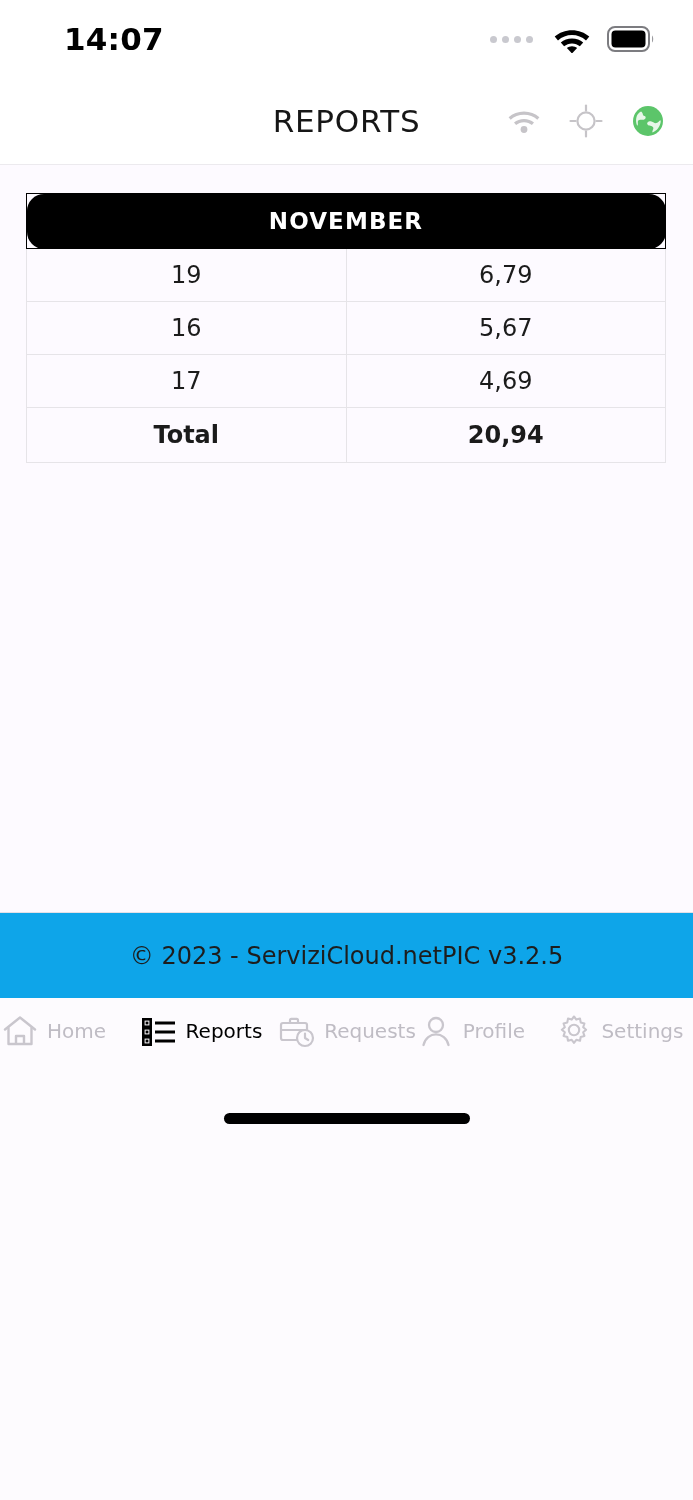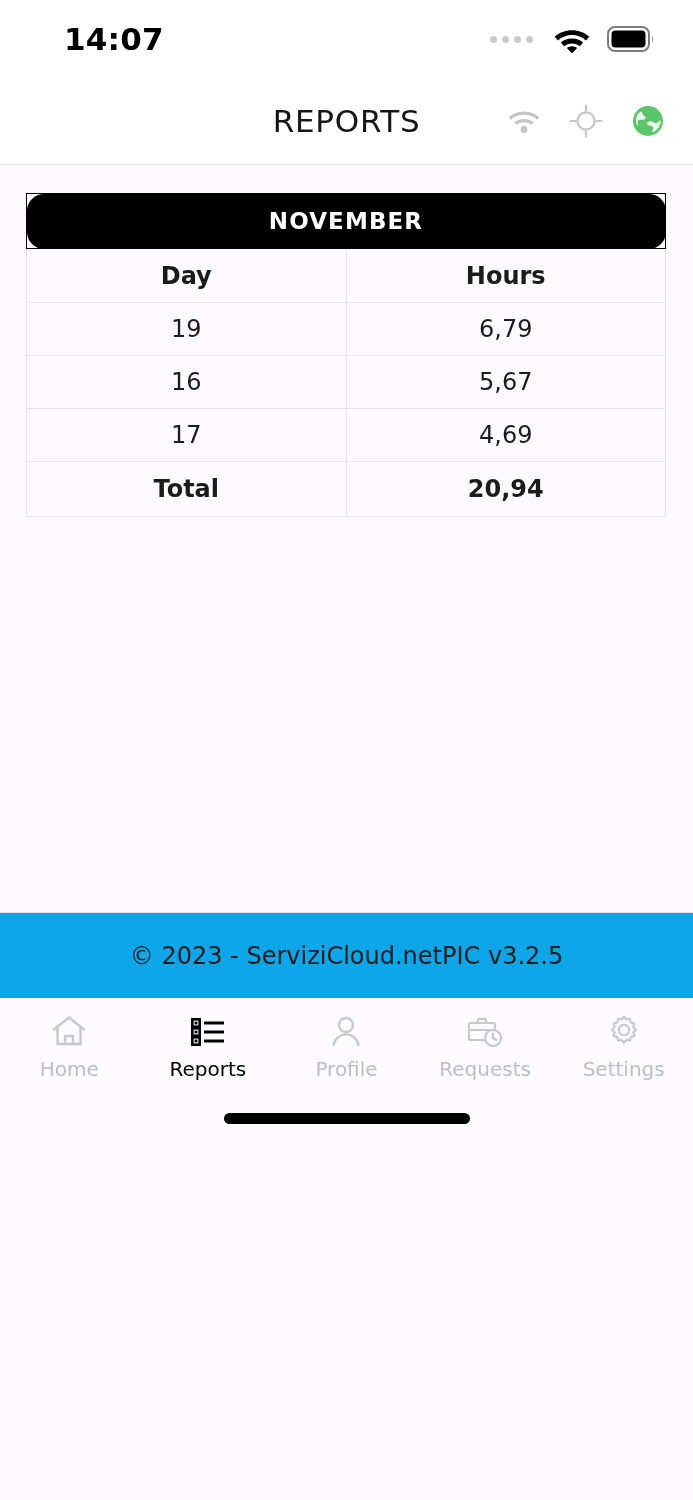--- a/index.html
+++ b/index.html
@@ -170,21 +170,21 @@
     flex: 0 0 auto;
     height: 98px;
     display: flex;
     align-items: flex-start;
     background: #fdfbfe;
     padding-top: 14px;
   }
   .tab {
     flex: 1 1 0;
     display: flex;
-    flex-direction: column;
+    flex-direction: row;
     align-items: center;
     gap: 7px;
   }
   .tab-icon {
     width: 40px;
     height: 38px;
     display: flex;
     align-items: center;
     justify-content: center;
   }
@@ -269,24 +269,20 @@
       </span>
     </div>
   </div>
 
   <div class="content">
     <table class="report-table">
       <thead>
         <tr class="month-head">
           <th colspan="2">NOVEMBER</th>
         </tr>
-        <tr class="col-head">
-          <th>Day</th>
-          <th>Hours</th>
-        </tr>
       </thead>
       <tbody>
         <tr class="data-row">
           <td>19</td>
           <td>6,79</td>
         </tr>
         <tr class="data-row">
           <td>16</td>
           <td>5,67</td>
         </tr>
@@ -339,44 +335,44 @@
             <line x1="15" y1="17" x2="35" y2="17"></line>
             <line x1="15" y1="26" x2="35" y2="26"></line>
           </g>
         </svg>
       </span>
       <span class="tab-label">Reports</span>
     </div>
 
     <div class="tab">
       <span class="tab-icon">
-        <svg width="34" height="34" viewBox="0 0 34 34">
-          <circle cx="17" cy="11" r="7" fill="none" stroke="#c9c6cd" stroke-width="2.3"></circle>
-          <path d="M4.5 31c1.6-7 6.9-10.6 12.5-10.6S28 24 29.5 31" fill="none" stroke="#c9c6cd" stroke-width="2.3" stroke-linecap="round"></path>
-        </svg>
-      </span>
-      <span class="tab-label">Profile</span>
-    </div>
-
-    <div class="tab">
-      <span class="tab-icon">
         <svg width="38" height="34" viewBox="0 0 38 34">
           <rect x="3" y="9" width="26" height="17" rx="2" fill="none" stroke="#c9c6cd" stroke-width="2.2"></rect>
           <path d="M12 9V6.2c0-.8.6-1.4 1.4-1.4h5.2c.8 0 1.4.6 1.4 1.4V9" fill="none" stroke="#c9c6cd" stroke-width="2.2"></path>
           <line x1="3" y1="16" x2="29" y2="16" stroke="#c9c6cd" stroke-width="2"></line>
           <circle cx="27" cy="24" r="8" fill="#fdfbfe" stroke="#c9c6cd" stroke-width="2.2"></circle>
           <path d="M27 19.5V24l3.2 2" fill="none" stroke="#c9c6cd" stroke-width="2.2" stroke-linecap="round" stroke-linejoin="round"></path>
         </svg>
       </span>
       <span class="tab-label">Requests</span>
     </div>
 
     <div class="tab">
       <span class="tab-icon">
         <svg width="34" height="34" viewBox="0 0 34 34">
+          <circle cx="17" cy="11" r="7" fill="none" stroke="#c9c6cd" stroke-width="2.3"></circle>
+          <path d="M4.5 31c1.6-7 6.9-10.6 12.5-10.6S28 24 29.5 31" fill="none" stroke="#c9c6cd" stroke-width="2.3" stroke-linecap="round"></path>
+        </svg>
+      </span>
+      <span class="tab-label">Profile</span>
+    </div>
+
+    <div class="tab">
+      <span class="tab-icon">
+        <svg width="34" height="34" viewBox="0 0 34 34">
           <path d="M17 2.5l2.3 3.1 3.7-1 .7 3.8 3.7 1.1-1.2 3.7 2.9 2.5-2.9 2.5 1.2 3.7-3.7 1.1-.7 3.8-3.7-1L17 28.9l-2.3-3.1-3.7 1-.7-3.8-3.7-1.1 1.2-3.7L4.9 15.7l2.9-2.5-1.2-3.7 3.7-1.1.7-3.8 3.7 1z" fill="none" stroke="#c9c6cd" stroke-width="2.1" stroke-linejoin="round"></path>
           <circle cx="17" cy="16" r="5.2" fill="none" stroke="#c9c6cd" stroke-width="2.1"></circle>
         </svg>
       </span>
       <span class="tab-label">Settings</span>
     </div>
 
   </div>
 
   <div class="home-indicator-wrap">

